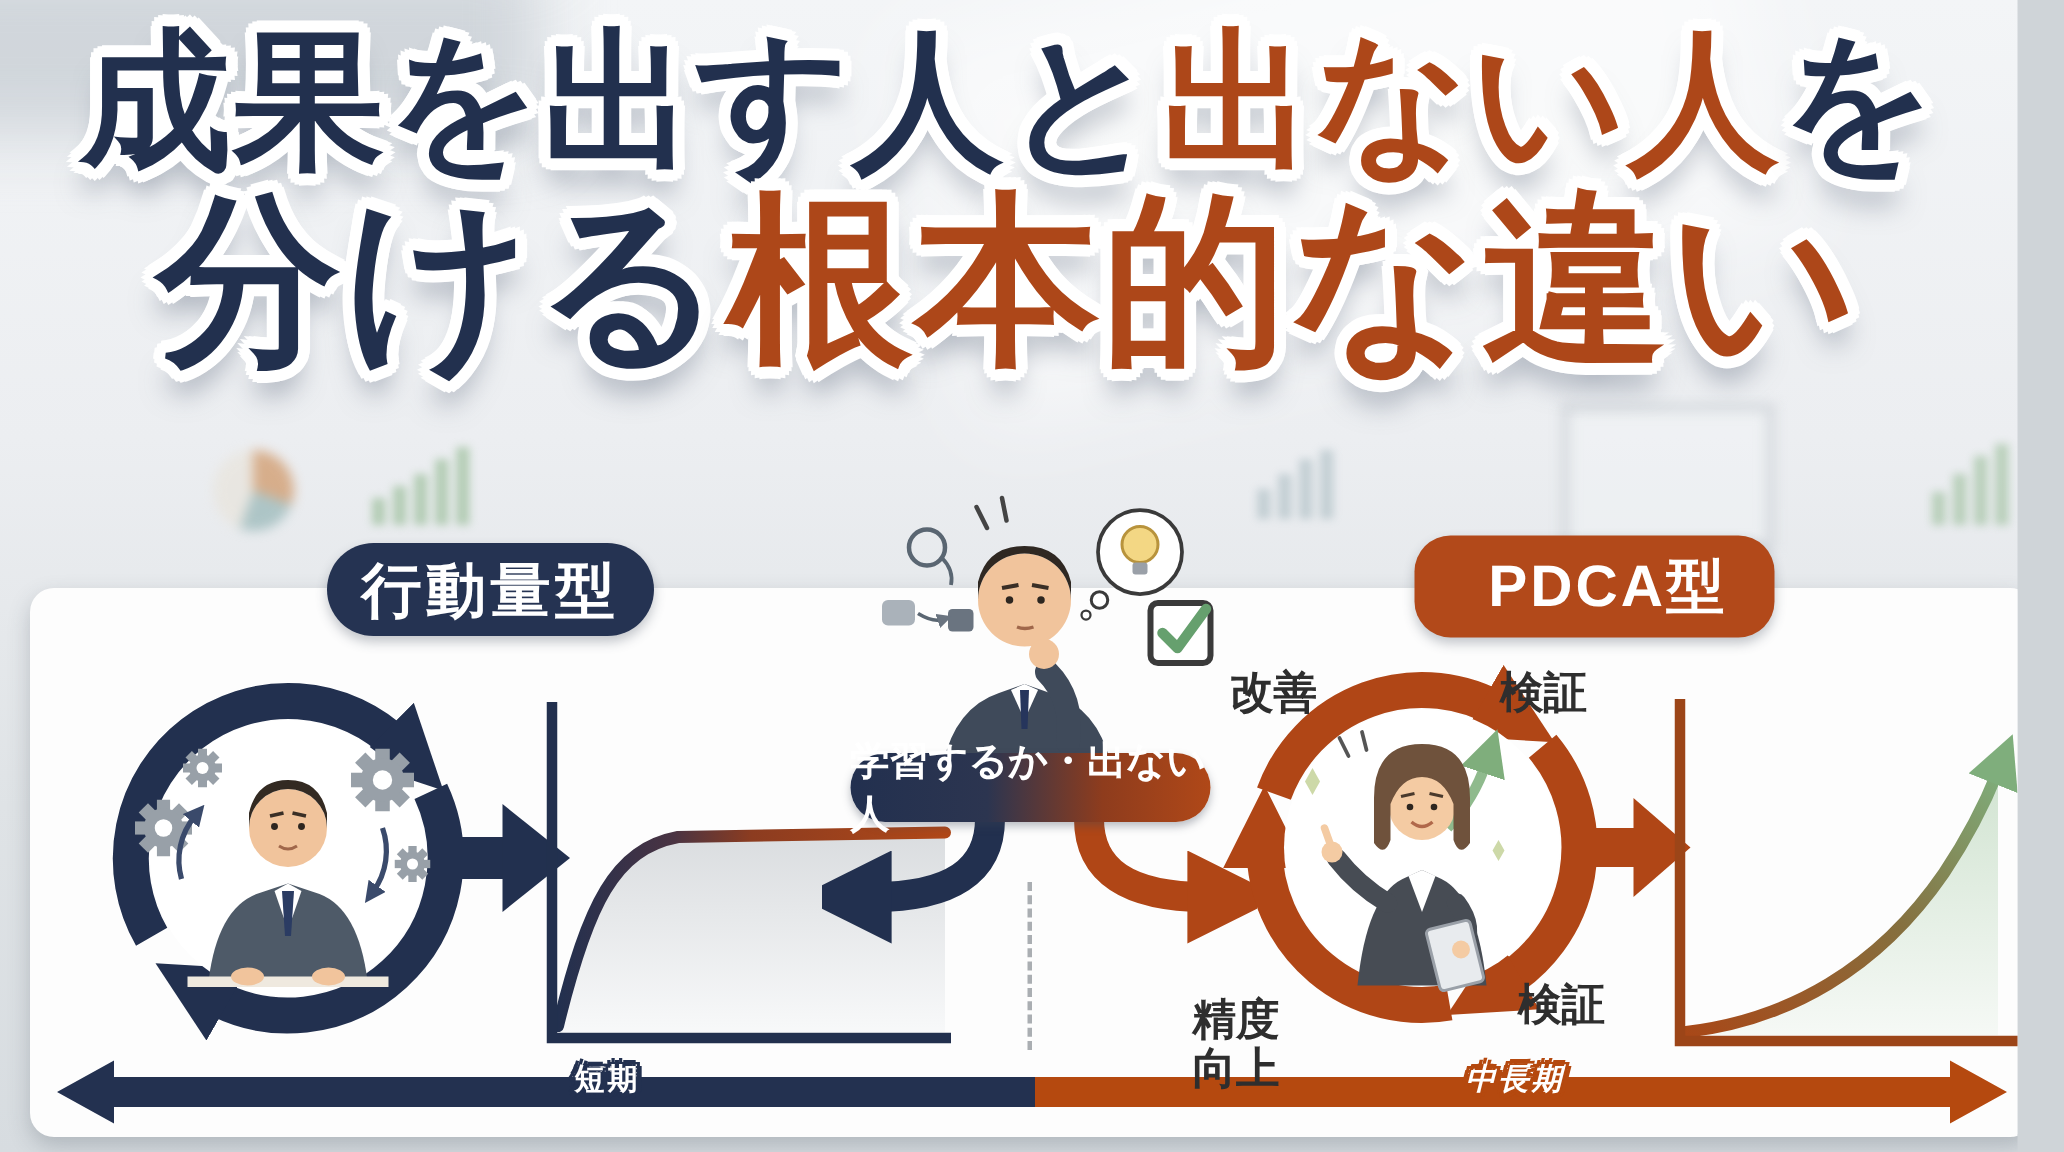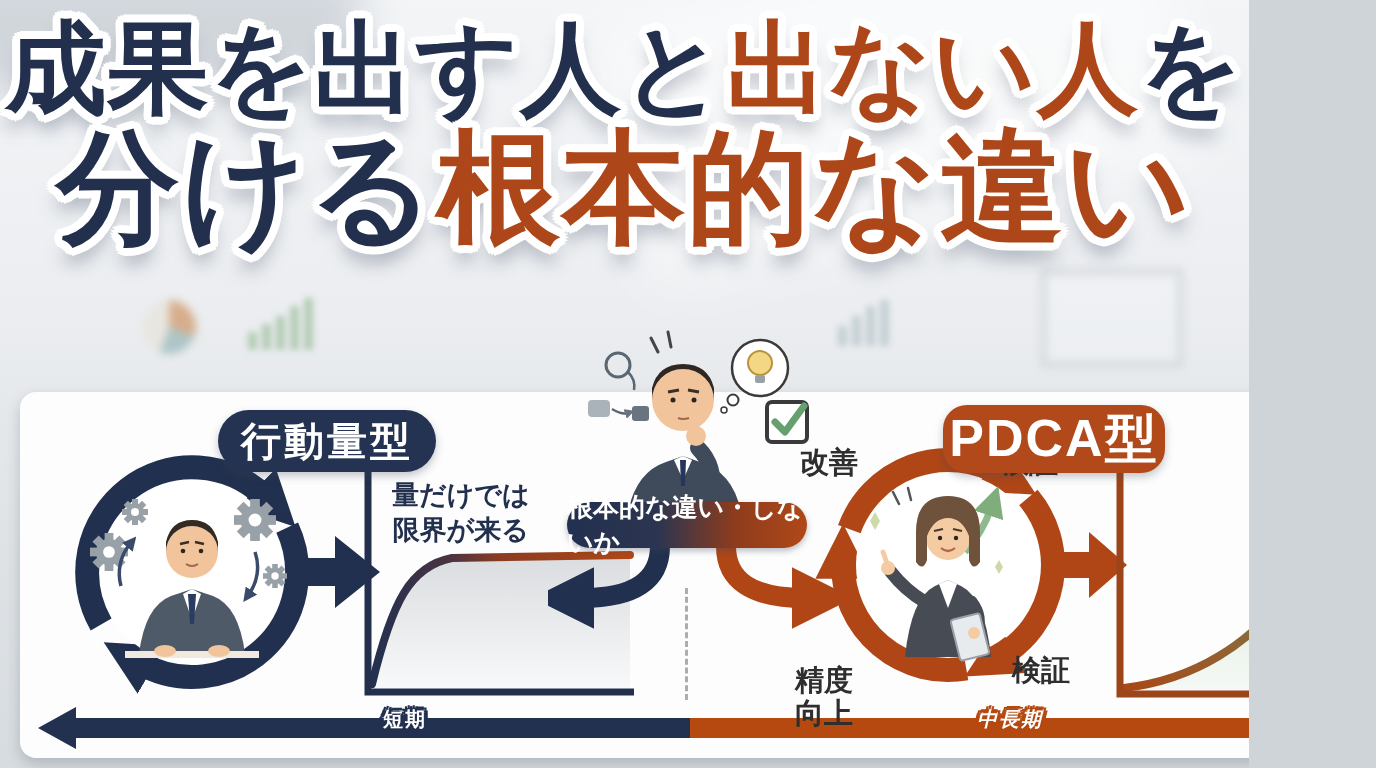--- a/index.html
+++ b/index.html
@@ -1,16 +1,16 @@
 <!DOCTYPE html>
 <html><head>
 <meta charset="utf-8">
 <style>
   html,body{margin:0;padding:0;background:#cfd4d8;font-family:"Liberation Sans","DejaVu Sans",sans-serif;}
-  .stage{position:relative;width:1249px;height:768px;overflow:hidden;
+  .stage{position:relative;width:1345px;height:768px;overflow:hidden;
          background:linear-gradient(180deg,#f3f5f7 0%,#eceef1 38%,#dfe3e6 70%,#d7dce0 100%);}
   
   .decor{position:absolute;z-index:0;pointer-events:none;}
   .glare{left:620px;top:-40px;width:560px;height:260px;background:rgba(255,255,255,.55);
          transform:rotate(-14deg);filter:blur(28px);}
   .glare2{left:-60px;top:-30px;width:420px;height:120px;background:rgba(200,206,212,.8);filter:blur(22px);}
   .pie{left:142px;top:300px;width:54px;height:54px;border-radius:50%;
        background:conic-gradient(#c77b3a 0 110deg,#7da6a6 110deg 200deg,#e8e2d6 200deg 360deg);
        filter:blur(4px);opacity:.55;}
   .bars{display:flex;align-items:flex-end;gap:5px;filter:blur(3px);opacity:.5;}
@@ -28,23 +28,23 @@
       5.7px 5.7px 0 #fff,-5.7px 5.7px 0 #fff,5.7px -5.7px 0 #fff,-5.7px -5.7px 0 #fff,
       7.4px 3.1px 0 #fff,3.1px 7.4px 0 #fff,-7.4px 3.1px 0 #fff,-3.1px 7.4px 0 #fff,
       7.4px -3.1px 0 #fff,3.1px -7.4px 0 #fff,-7.4px -3.1px 0 #fff,-3.1px -7.4px 0 #fff,
       0 16px 18px rgba(92,104,124,.5);}
   .navy{color:#22304e;} .orange{color:#ad4719;}
   
   .panel{position:absolute;left:20px;top:392px;width:1336px;height:366px;background:#fdfdfd;
          border-radius:16px;box-shadow:0 6px 14px rgba(60,70,85,.25);z-index:1;}
   
   .badge{position:absolute;display:flex;align-items:center;justify-content:center;color:#fff;
-         font-weight:bold;z-index:4;box-shadow:0 4px 8px rgba(60,70,85,.3);margin-top:48px;}
+         font-weight:bold;z-index:4;box-shadow:0 4px 8px rgba(60,70,85,.3);}
   .badge-left{left:218px;top:362px;width:218px;height:62px;border-radius:31px;background:#253352;font-size:40px;letter-spacing:3px;}
-  .badge-right{left:943px;top:357px;width:222px;height:68px;border-radius:24px;background:#b2491a;font-size:52px;letter-spacing:2px;}
+  .badge-right{left:943px;top:357px;width:222px;height:68px;border-radius:24px;background:#b2491a;font-size:39px;letter-spacing:2px;padding-left:18px;}
   .decision{position:absolute;left:567px;top:502px;width:240px;height:46px;border-radius:23px;z-index:4;
             display:flex;align-items:center;justify-content:center;color:#fff;font-weight:bold;font-size:26px;
             background:linear-gradient(90deg,#22304f 0%,#2c3550 38%,#8e3c1d 70%,#b04818 100%);
             box-shadow:0 3px 6px rgba(60,70,85,.35);}
   
   .abs{position:absolute;z-index:2;}
   .lbl{position:absolute;z-index:3;color:#2e2e2e;font-weight:bold;font-size:29px;line-height:1.15;white-space:pre-line;}
   .cap{position:absolute;z-index:3;font-weight:bold;font-size:27px;line-height:1.3;white-space:pre-line;text-align:center;}
   .cap-left{left:392px;top:478px;color:#22304e;}
   .cap-right{left:1133px;top:478px;color:#a8441c;}
@@ -176,22 +176,20 @@
         <stop offset="0%" stop-color="#22304f"></stop>
           <stop offset="30%" stop-color="#4a3342"></stop>
         <stop offset="50%" stop-color="#8c3c20"></stop>
           <stop offset="100%" stop-color="#b04818"></stop>
       </linearGradient>
     </defs>
     <path d="M14,222 C34,140 52,104 94,96 L272,93 L272,226 L14,226 Z" fill="url(#gFillGray)" opacity="0.9"></path>
     <path d="M14,222 C34,140 52,104 94,96 L272,93" fill="none" stroke="url(#gStrokeNO)" stroke-width="8" stroke-linecap="round"></path>
     <path d="M10,6 L10,230 L276,230" fill="none" stroke="#22304e" stroke-width="7"></path>
   </svg>
-  <div class="cap cap-left">量だけでは
-限界が来る</div>
 
   <svg class="abs" style="left:570px;top:330px;" width="240" height="185" viewBox="0 0 240 185">
     <g>
       <circle cx="190" cy="38" r="28" fill="#ffffff" stroke="#3a3a3a" stroke-width="2.5"></circle>
       <circle cx="163" cy="70" r="5.5" fill="#ffffff" stroke="#3a3a3a" stroke-width="2"></circle>
       <circle cx="154" cy="80" r="3" fill="#ffffff" stroke="#3a3a3a" stroke-width="1.5"></circle>
       <circle cx="190" cy="33" r="12" fill="#f3d784" stroke="#b8933c" stroke-width="2"></circle>
       <rect x="185" y="45" width="10" height="8" rx="2" fill="#9aa0a8"></rect>
     </g>
     <g>
@@ -217,21 +215,21 @@
       <path d="M82,70 A31,31 0 0 1 144,70 L144,58 Q138,34 113,34 Q88,34 82,58 Z" fill="#2f2822"></path>
       <path d="M98,62 L109,60 M118,60 L129,62" stroke="#3a2f26" stroke-width="2.8" fill="none"></path>
       <circle cx="103" cy="70" r="2.5" fill="#2d2620"></circle>
         <circle cx="124" cy="70" r="2.5" fill="#2d2620"></circle>
       <path d="M108,88 Q113,90 119,88" stroke="#a0674a" stroke-width="2.2" fill="none"></path>
       <path d="M142,165 Q146,136 128,118" fill="none" stroke="#3f4a5a" stroke-width="16" stroke-linecap="round"></path>
       <circle cx="126" cy="106" r="10" fill="#f1c49c"></circle>
     </g>
   </svg>
 
-  <div class="decision">根本的な違い・しないか</div>
+  <div class="decision">学習するか・出ない人</div>
   <svg class="abs" style="left:548px;top:544px;" width="290" height="95" viewBox="0 0 290 95">
     <path d="M112,2 Q112,54 34,54" fill="none" stroke="#22304f" stroke-width="20" marker-end="url(#mNavy2)"></path>
     <path d="M178,2 Q178,54 256,54" fill="none" stroke="#b04616" stroke-width="20" marker-end="url(#mOrange2)"></path>
   </svg>
   <div class="divider"></div>
 
   <svg class="abs" style="left:803px;top:420px;" width="335" height="300" viewBox="0 0 335 300">
     <g>
       <path d="M46.3,109.1 A105,105 0 0 1 197.5,54.1" fill="none" stroke="#b04616" stroke-width="24" marker-end="url(#mOrange)"></path>
       <path d="M225.4,77.5 A105,105 0 0 1 197.5,235.9" fill="none" stroke="#b04616" stroke-width="24" marker-end="url(#mOrange)"></path>
@@ -262,21 +260,21 @@
         <circle cx="153" cy="118" r="2.2" fill="#2d2620"></circle>
       <path d="M131,111 L140,109 M150,109 L159,111" stroke="#4a3a2c" stroke-width="2.2" fill="none"></path>
       <path d="M138,128 Q145,134 152,128" stroke="#b0684a" stroke-width="2.2" fill="none"></path>
     </g>
     <g fill="#b04616">
       <rect x="248" y="132" width="40" height="26"></rect>
       <polygon points="286,112 324,145 286,178"></polygon>
     </g>
   </svg>
 
-  <div class="lbl" style="left:800px;top:446px;">改善</div>
+  <div class="lbl" style="left:820px;top:446px;">改善</div>
   <div class="lbl" style="left:1000px;top:446px;">検証</div>
   <div class="lbl" style="left:795px;top:664px;">精度
 向上</div>
   <div class="lbl" style="left:1012px;top:654px;">検証</div>
 
   <svg class="abs" style="left:1100px;top:460px;" width="262" height="245" viewBox="0 0 262 245">
     <defs>
       <linearGradient id="gFillGreen" x1="0" y1="0" x2="0" y2="1">
         <stop offset="0%" stop-color="#c9dfc9"></stop>
           <stop offset="100%" stop-color="#f4f8f4"></stop>

